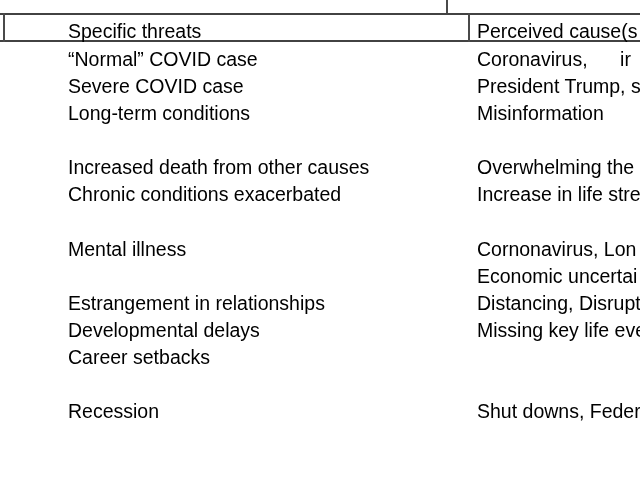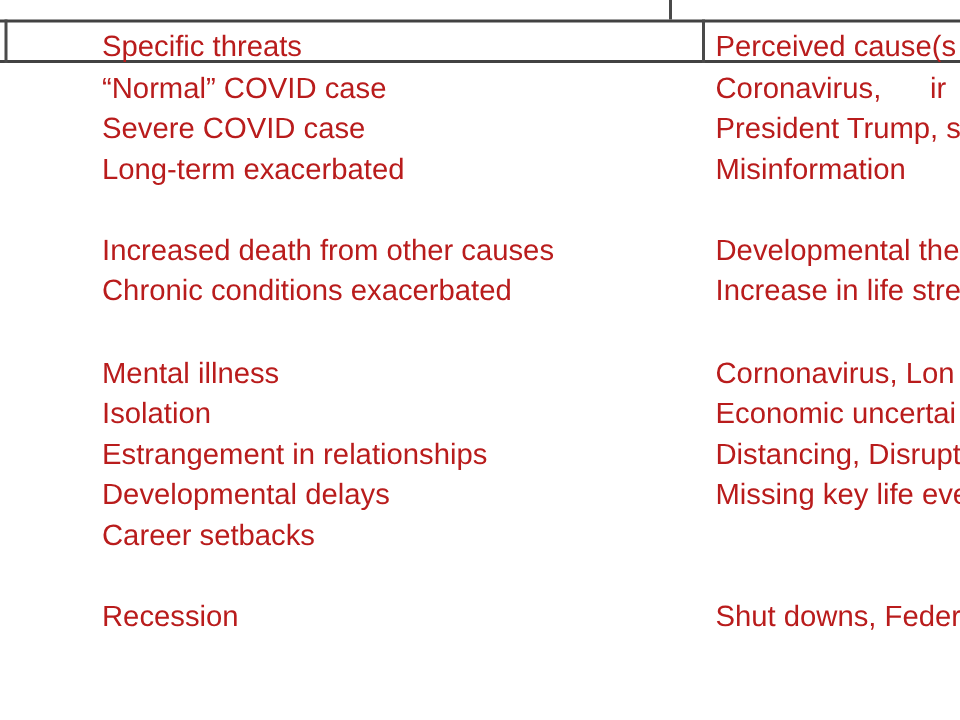--- a/index.html
+++ b/index.html
@@ -3,21 +3,21 @@
 <meta charset="utf-8">
 <style>
   html,body{margin:0;padding:0;background:#ffffff;}
   #screen{
     position:relative;
     width:640px;height:480px;
     background:#ffffff;
     overflow:hidden;
     font-family:"Liberation Sans","DejaVu Sans",sans-serif;
     font-size:19.5px;
-    color:#b91c1c;
+    color:#000000;
   }
   .hrule{position:absolute;left:0;width:640px;height:2px;background:#424242;}
   #rule-top{top:13px;}
   #rule-header{top:40px;}
   .vrule{position:absolute;width:2px;background:#4a4a4a;}
   #vline-above{left:446px;top:0;height:13px;}
   #vline-left{left:3px;top:13px;height:29px;}
   #vline-divider{left:468px;top:13px;height:29px;}
   .hdr{position:absolute;top:20px;white-space:pre;}
   #hdr-left{left:68px;}
@@ -48,52 +48,51 @@
     <div class="cell-left">“Normal” COVID case</div>
     <div class="cell-right">Coronavirus,      ir</div>
   </div>
 
   <div class="row">
     <div class="cell-left">Severe COVID case</div>
     <div class="cell-right">President Trump, s</div>
   </div>
 
   <div class="row">
-    <div class="cell-left">Long-term exacerbated</div>
+    <div class="cell-left">Long-term conditions</div>
     <div class="cell-right">Misinformation</div>
   </div>
 
 
   <div class="row">
     <div class="cell-left"></div>
     <div class="cell-right"></div>
   </div>
 
   <div class="row">
     <div class="cell-left">Increased death from other causes</div>
-    <div class="cell-right">Developmental the</div>
+    <div class="cell-right">Overwhelming the</div>
   </div>
 
   <div class="row">
     <div class="cell-left">Chronic conditions exacerbated</div>
     <div class="cell-right">Increase in life stre</div>
   </div>
 
   <div class="row">
     <div class="cell-left"></div>
     <div class="cell-right"></div>
   </div>
 
   <div class="row">
     <div class="cell-left">Mental illness</div>
     <div class="cell-right">Cornonavirus, Lon</div>
   </div>
 
   <div class="row">
-    <div class="cell-left">Isolation</div>
     <div class="cell-right">Economic uncertai</div>
   </div>
 
   <div class="row">
     <div class="cell-left">Estrangement in relationships</div>
     <div class="cell-right">Distancing, Disrupt</div>
   </div>
 
   <div class="row">
     <div class="cell-left">Developmental delays</div>

